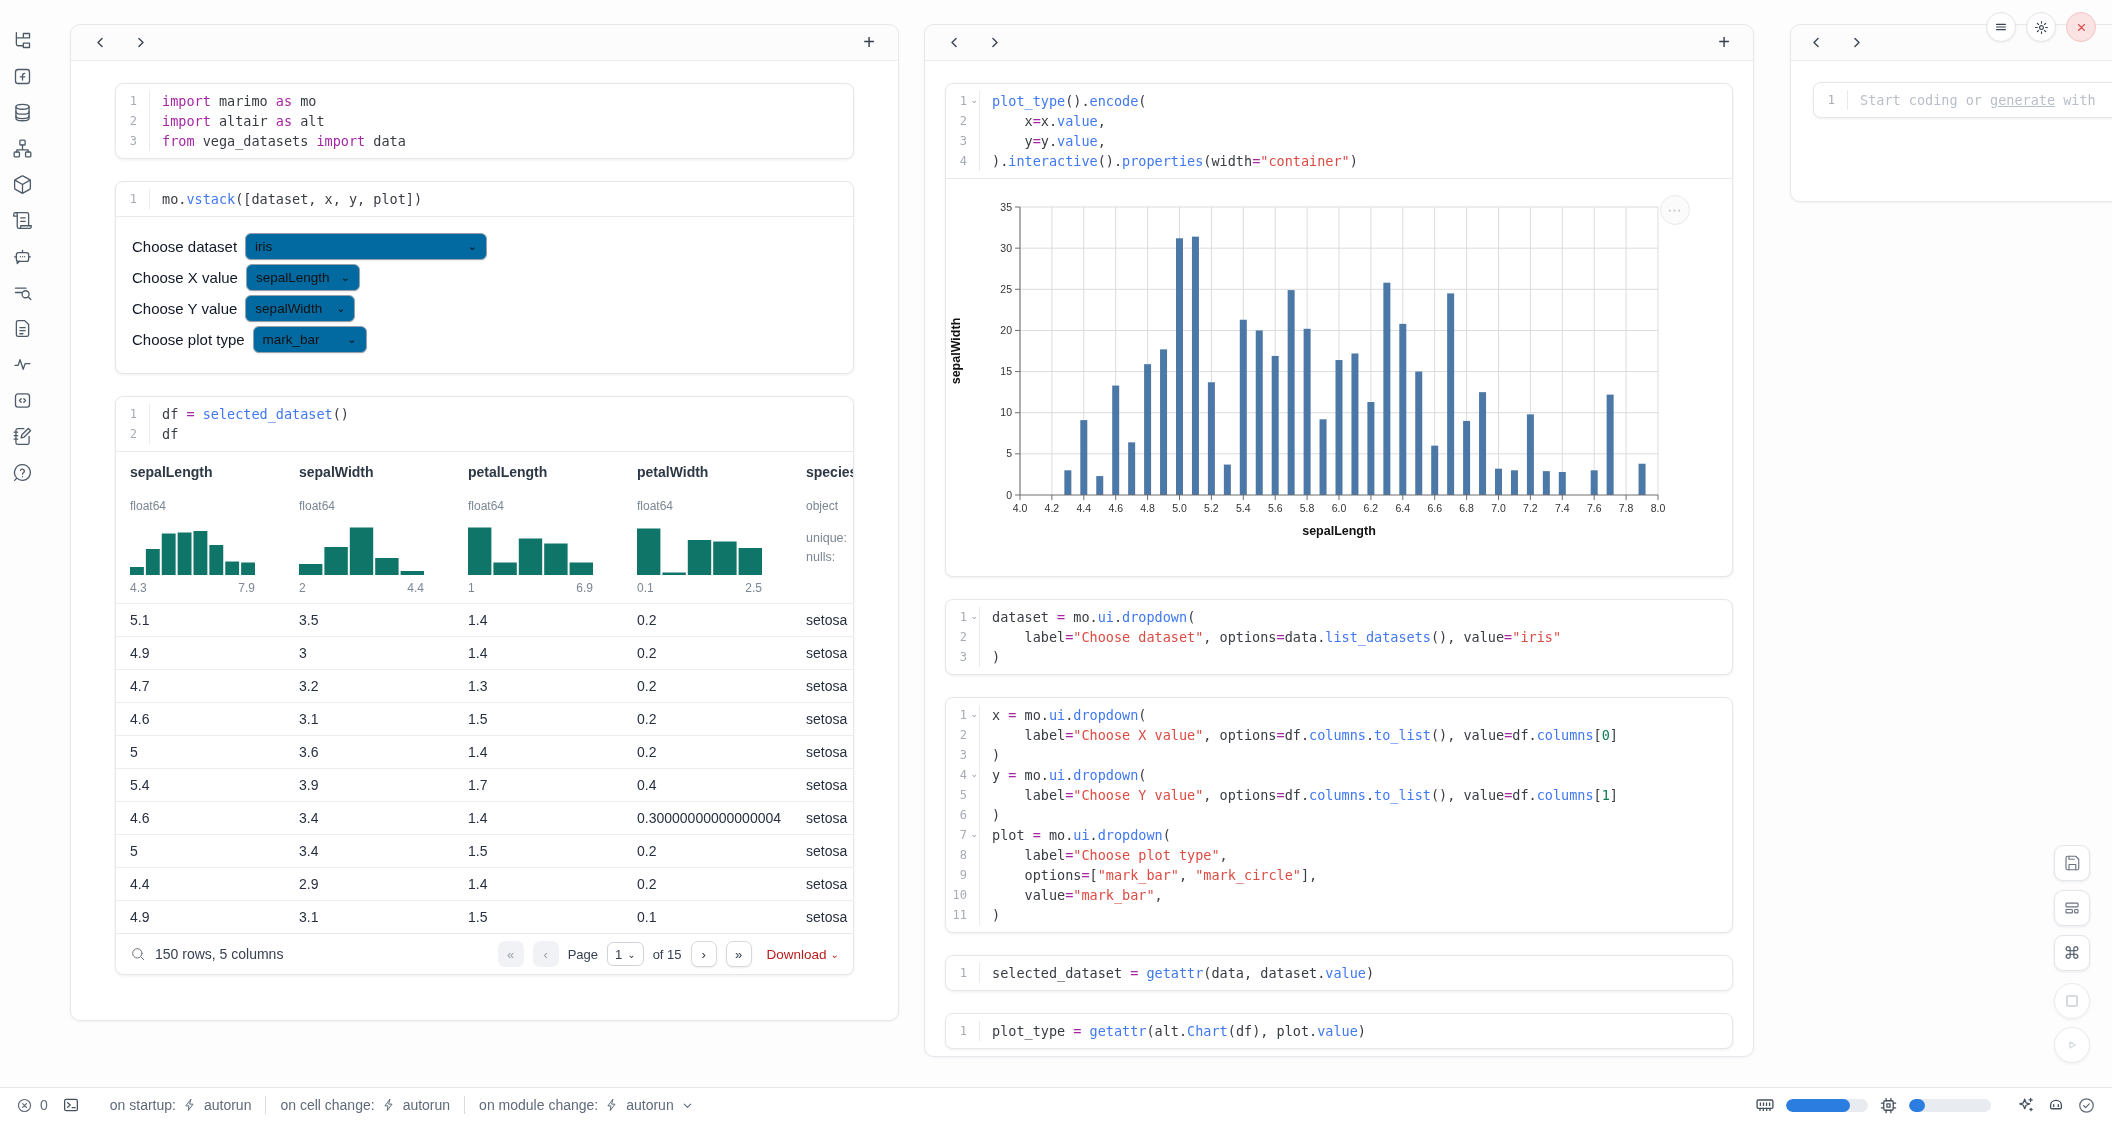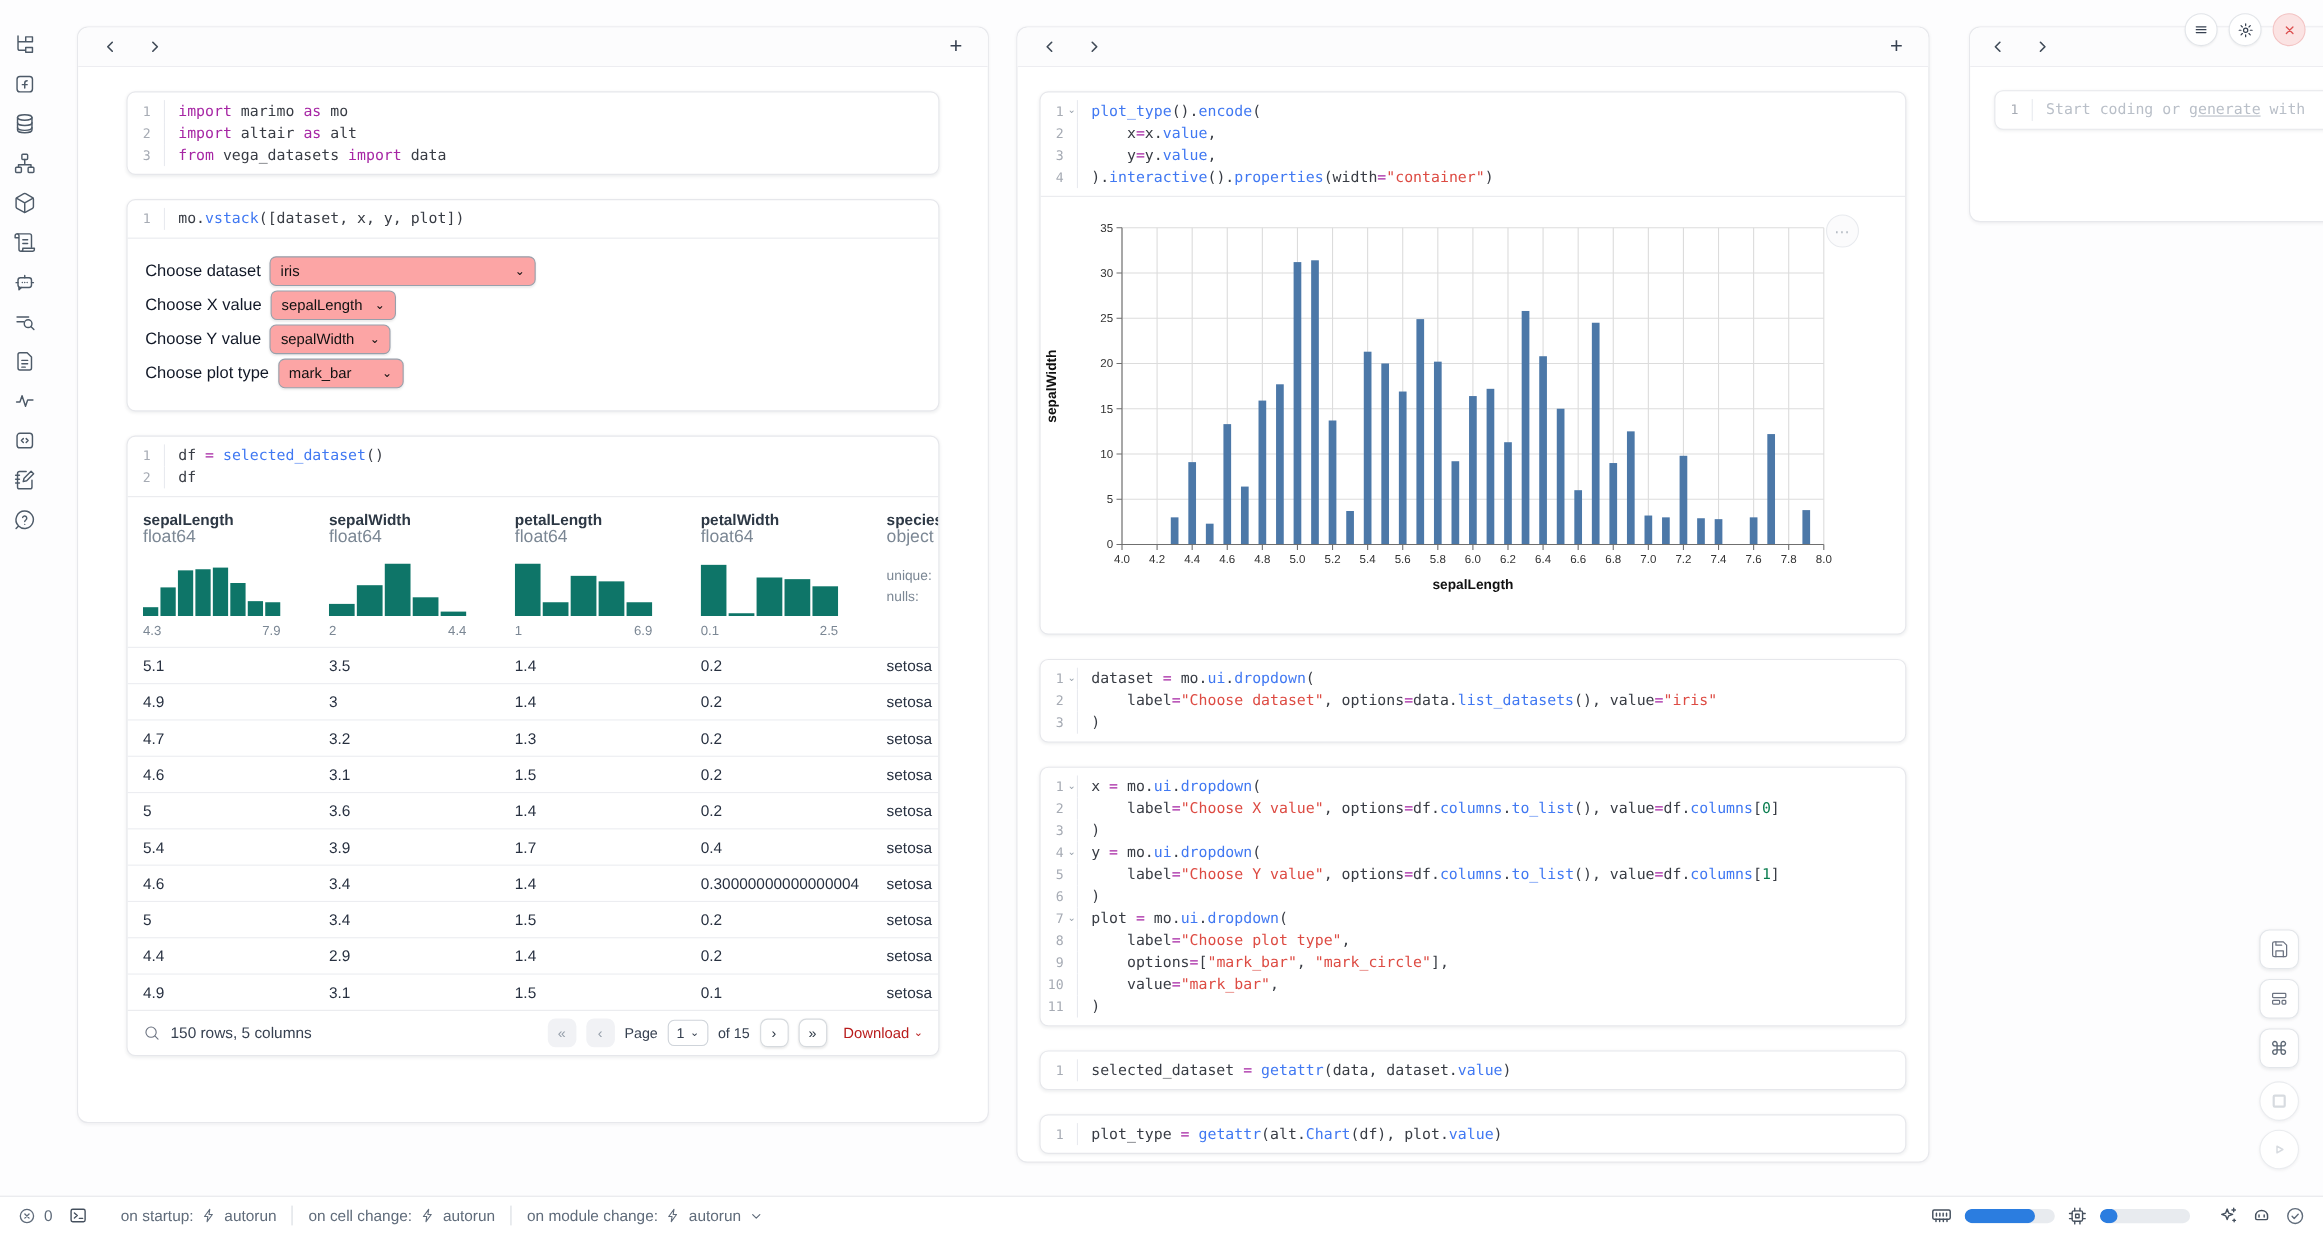--- a/index.html
+++ b/index.html
@@ -41,33 +41,33 @@
   .tk-k{color:#a626a4;font-weight:normal}
   .tk-f{color:#4078f2}
   .tk-s{color:#dd4b43}
   .tk-o{color:#a626a4}
   .tk-n{color:#0a7d4f}
   .out{border-top:1px solid #e9eaee}
 
   
   .ctrls{padding:16px 16px 20px;display:flex;flex-direction:column;gap:4px}
   .ctrl-row{display:flex;align-items:center;gap:8px;font-size:15px;color:#111827}
-  .sel{height:27px;border:1px solid #98a0ab;border-radius:6px;background:#fca5a5;display:flex;align-items:center;
+  .sel{height:27px;border:1px solid #98a0ab;border-radius:6px;background:#0369a1;display:flex;align-items:center;
     padding:0 9px;font-size:13.5px;color:#111;box-shadow:0 1px 2px rgba(0,0,0,.08);cursor:pointer}
   .sel .sel-val{flex:1;white-space:nowrap;overflow:hidden}
   .sel .sel-ch{font-size:11px;color:#111;margin-left:6px}
   .sel-w1{width:242px}.sel-w2{width:114px}.sel-w3{width:110px}.sel-w4{width:114px}
 
   
   .tbl{font-size:14px}
   .tbl-head{display:flex;padding:12px 0 8px 14px;overflow:hidden}
   .tcol{flex:0 0 169px;min-width:0}
   .tcol.last{flex:1 1 auto;overflow:hidden;white-space:nowrap}
   .tcol .cname{font-weight:bold;color:#2d3845;font-size:14px;white-space:nowrap}
-  .tcol .ctype{color:#7b8794;font-size:16px;margin-top:0;white-space:nowrap}
+  .tcol .ctype{color:#7b8794;font-size:12px;margin-top:19px;white-space:nowrap}
   .tcol .extra{margin-top:16px;color:#7b8794;font-size:12.5px;line-height:1.55;white-space:nowrap}
   .histwrap{margin-top:12px;width:125px}
   .minmax{display:flex;justify-content:space-between;width:125px;color:#7b8794;font-size:12px;margin-top:3px}
   .trow{display:flex;align-items:center;height:33px;padding-left:14px;border-top:1px solid #ecedf1;overflow:hidden}
   .tcell{flex:0 0 169px;min-width:0;white-space:nowrap;overflow:hidden;color:#273040}
   .tcell.last{flex:1 1 auto}
   .tbl-foot{display:flex;align-items:center;border-top:1px solid #e9eaee;height:41px;padding:16px 14px;gap:9px;color:#374151}
   .foot-spacer{flex:1}
   .pgbtn{width:26px;height:26px;border-radius:7px;display:flex;align-items:center;justify-content:center;
     font-size:13px;cursor:pointer}

